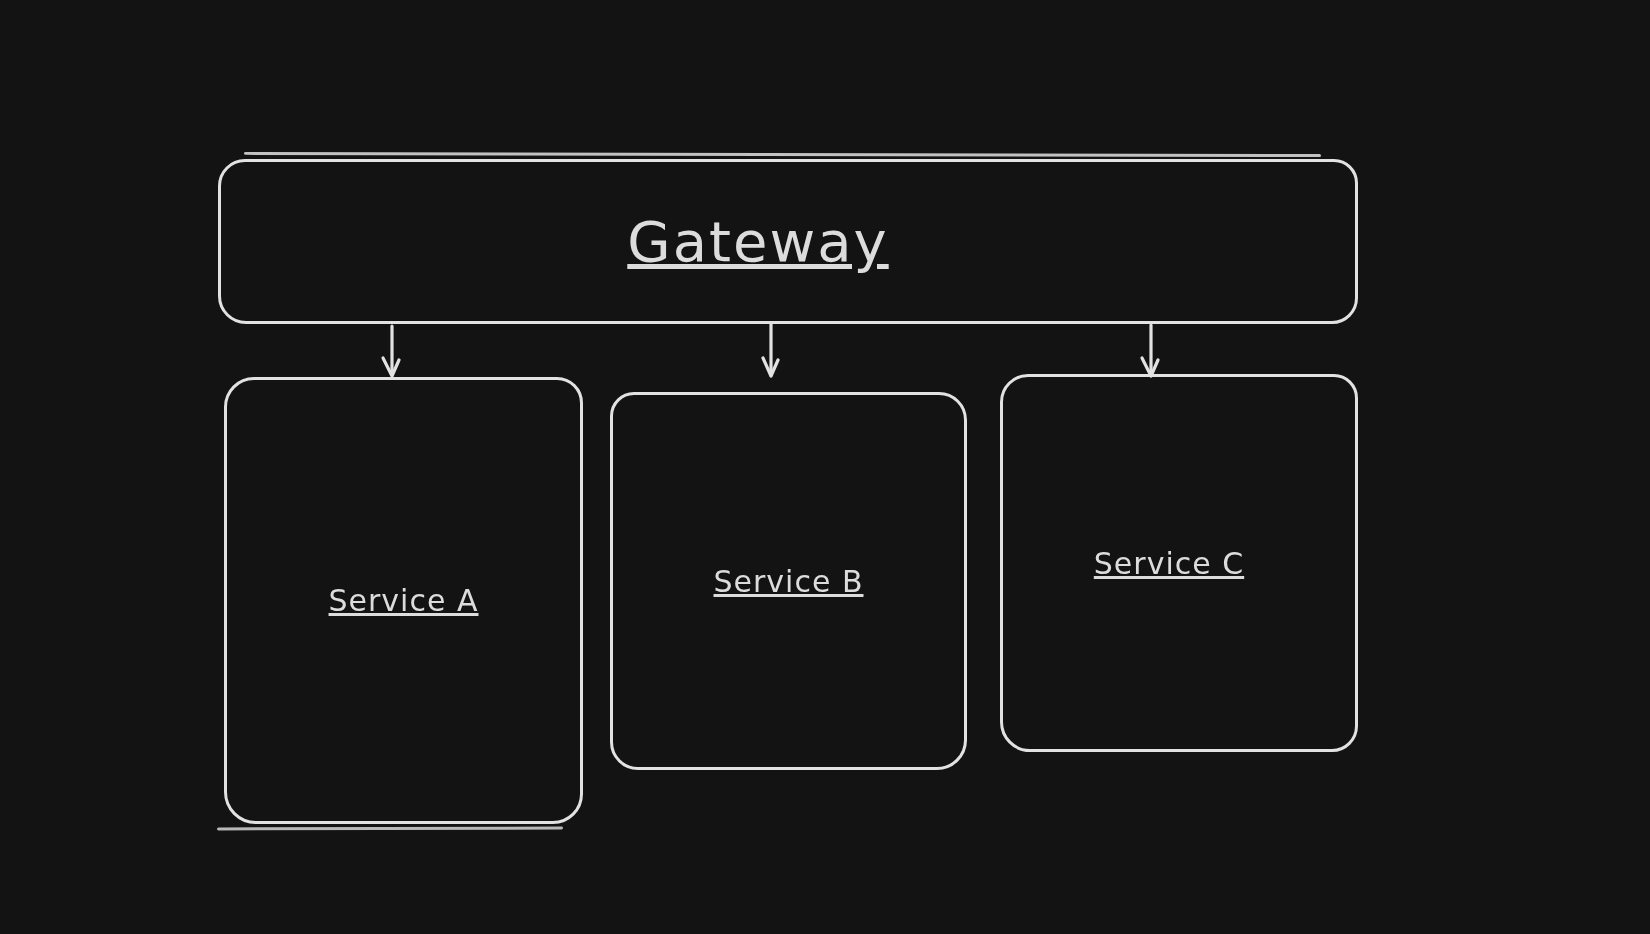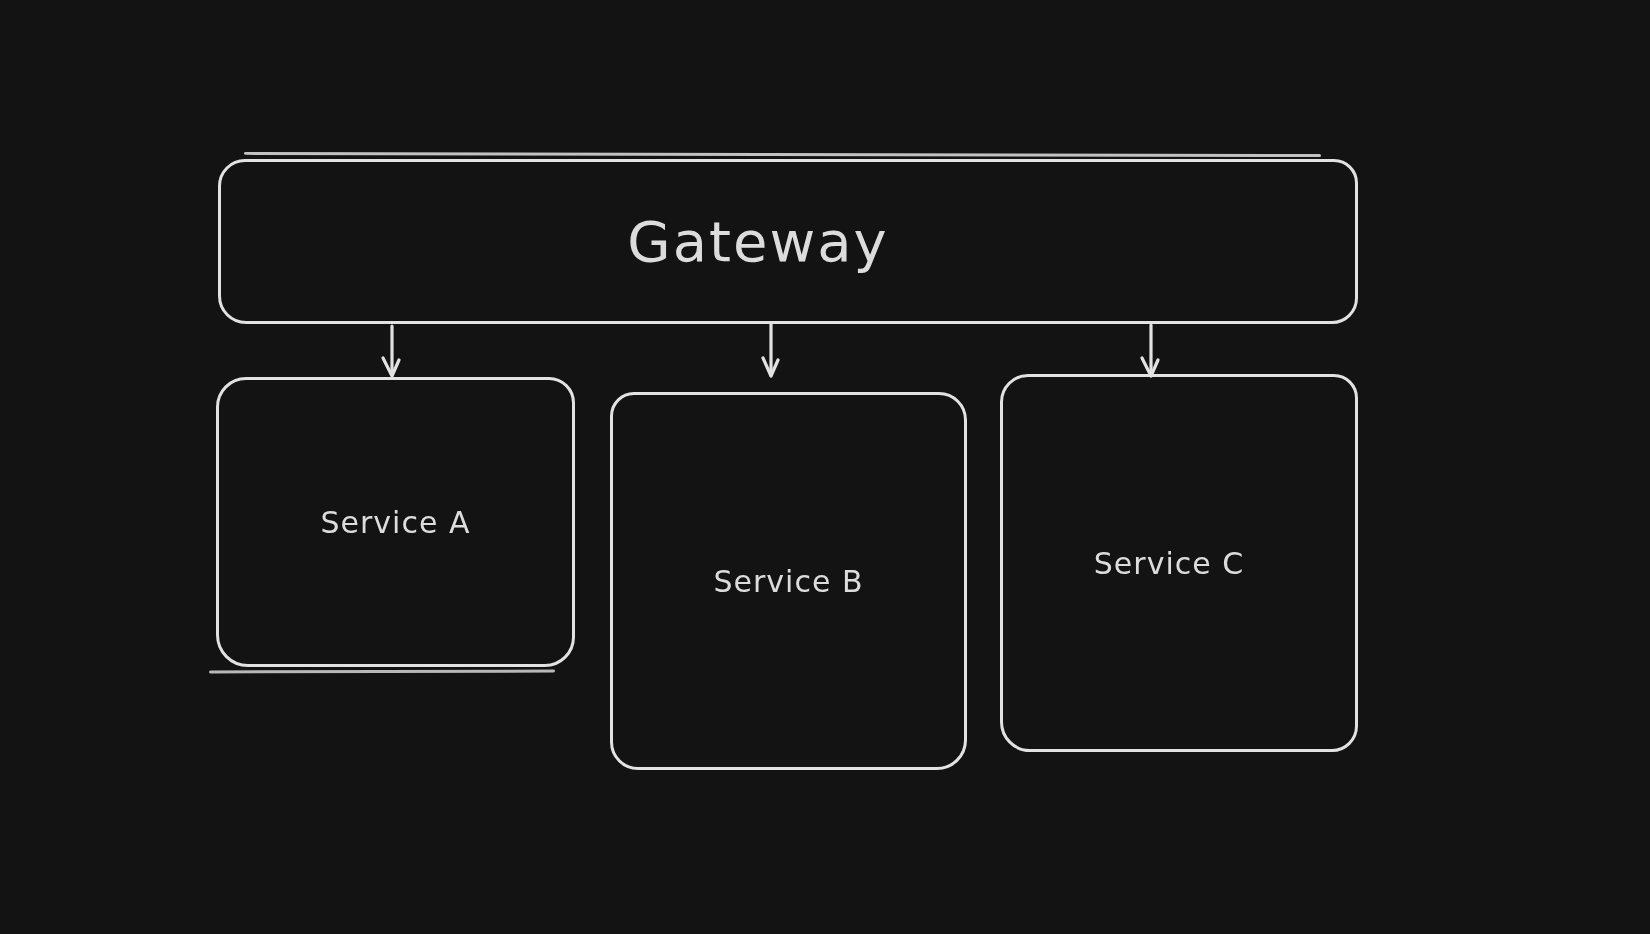--- a/index.html
+++ b/index.html
@@ -17,20 +17,21 @@
   }
   .node {
     position: absolute;
     border: 3.5px solid var(--stroke, #e2e2e2);
     background: transparent;
     display: flex;
     align-items: center;
     justify-content: center;
     box-sizing: border-box;
     color: var(--text, #dcdcdc);
+    text-decoration: underline;
   }
   .node .label {
     white-space: nowrap;
     user-select: none;
   }
   
   .node-gateway {
     left: 218px;
     top: 159px;
     width: 1140px;
@@ -57,24 +58,24 @@
   }
   
   .service {
     border-radius: 30px 26px 30px 32px;
   }
   .service .label {
     font-size: 30px;
     letter-spacing: 1px;
   }
   .node-service-a {
-    left: 216px;
+    left: 224px;
     top: 377px;
     width: 359px;
-    height: 290px;
+    height: 447px;
   }
   
   .node-service-a::after {
     content: "";
     position: absolute;
     bottom: -8px;
     left: -10px;
     width: 98%;
     height: 2.5px;
     border-radius: 3px;

